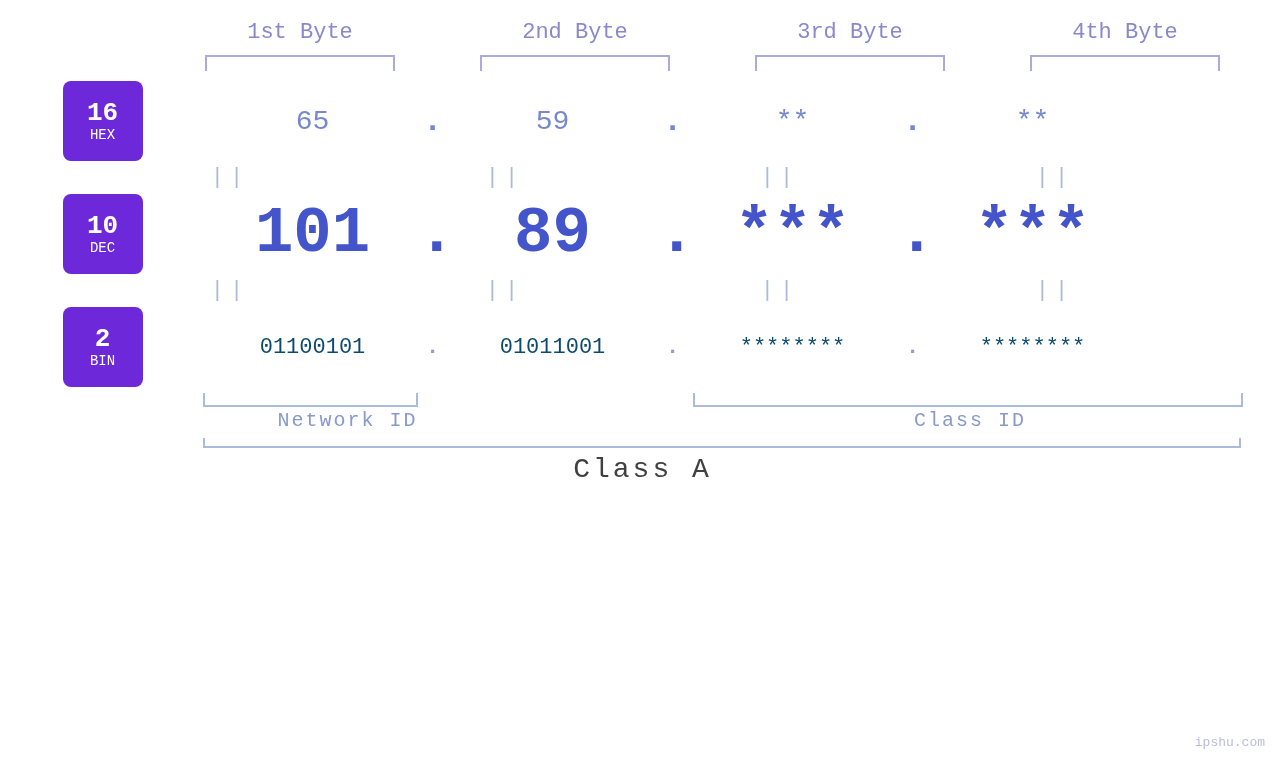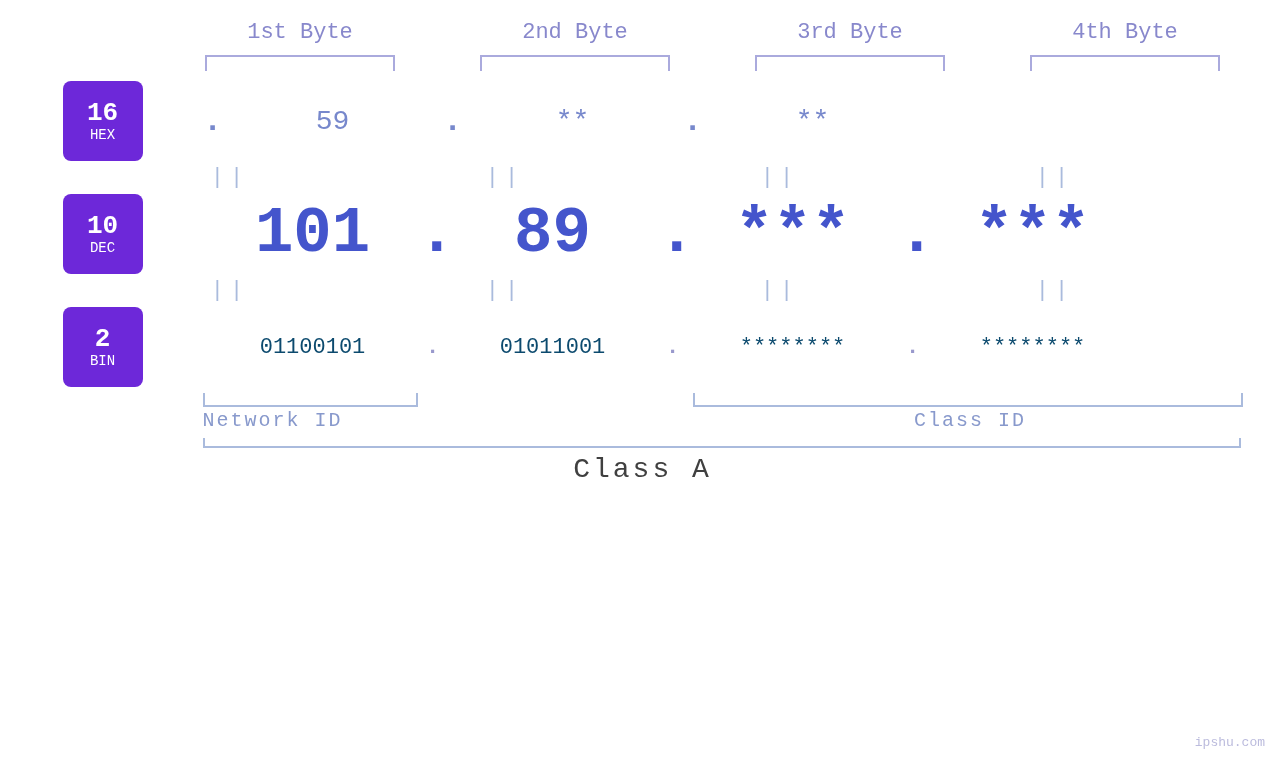--- a/index.html
+++ b/index.html
@@ -195,20 +195,21 @@
     <div class="bracket"></div>
     <div class="bracket"></div>
   </div>
 
   <div class="data-row">
     <div class="badge">
       <span class="badge-num">16</span>
       <span class="badge-label">HEX</span>
     </div>
     <div class="values-row">
+      <div class="byte-val medium">65</div>
       <div class="dot medium">.</div>
       <div class="byte-val medium">59</div>
       <div class="dot medium">.</div>
       <div class="byte-val medium">**</div>
       <div class="dot medium">.</div>
       <div class="byte-val medium">**</div>
     </div>
   </div>
 
   <div class="equals-row">
@@ -261,21 +262,21 @@
 
     <div style="position:absolute; left:180px; top:0; width:215px; height:14px; border-bottom:2px solid #aabbdd; border-left:2px solid #aabbdd; border-right:2px solid #aabbdd;"></div>
 
     <div style="position:absolute; left:670px; top:0; width:550px; height:14px; border-bottom:2px solid #aabbdd; border-left:2px solid #aabbdd; border-right:2px solid #aabbdd;"></div>
 
     <div style="height:14px;"></div>
   </div>
 
   <div style="width:1240px; display:flex; margin-top:2px;">
     <div style="width:180px;"></div>
-    <div style="width:215px; text-align:left;">
+    <div style="width:215px; text-align:right;">
       <span class="id-label">Network ID</span>
     </div>
     <div style="width:260px;"></div>
     <div style="flex:1; text-align:center;">
       <span class="id-label">Class ID</span>
     </div>
   </div>
 
   <div style="width:1038px; margin-left:203px; margin-top:14px; height:2px; background:#aabbdd; position:relative; align-self:flex-start;">
     <div style="position:absolute;left:0;bottom:0;width:2px;height:10px;background:#aabbdd;"></div>

